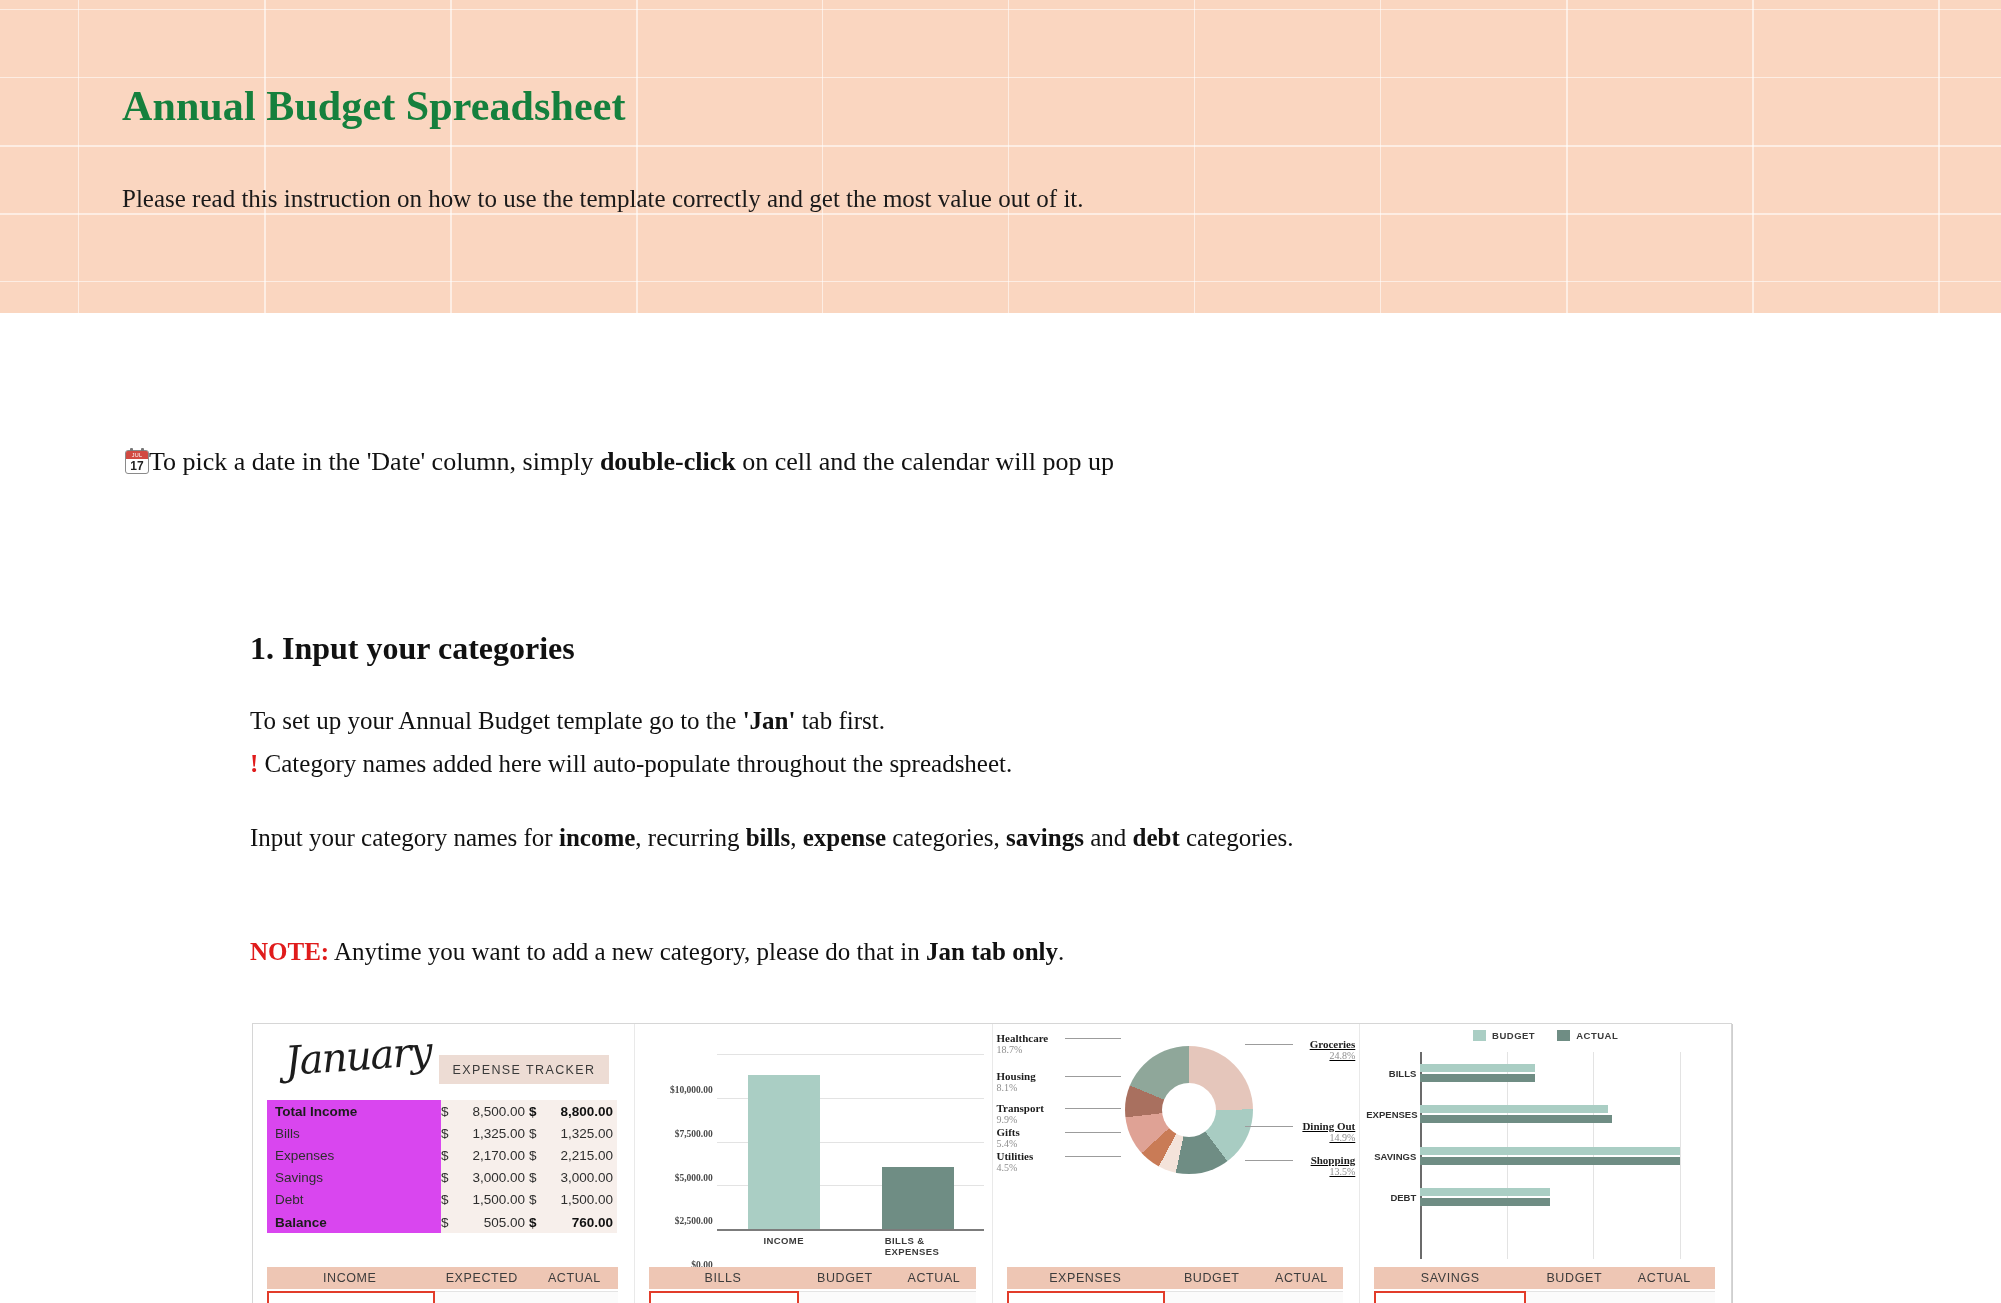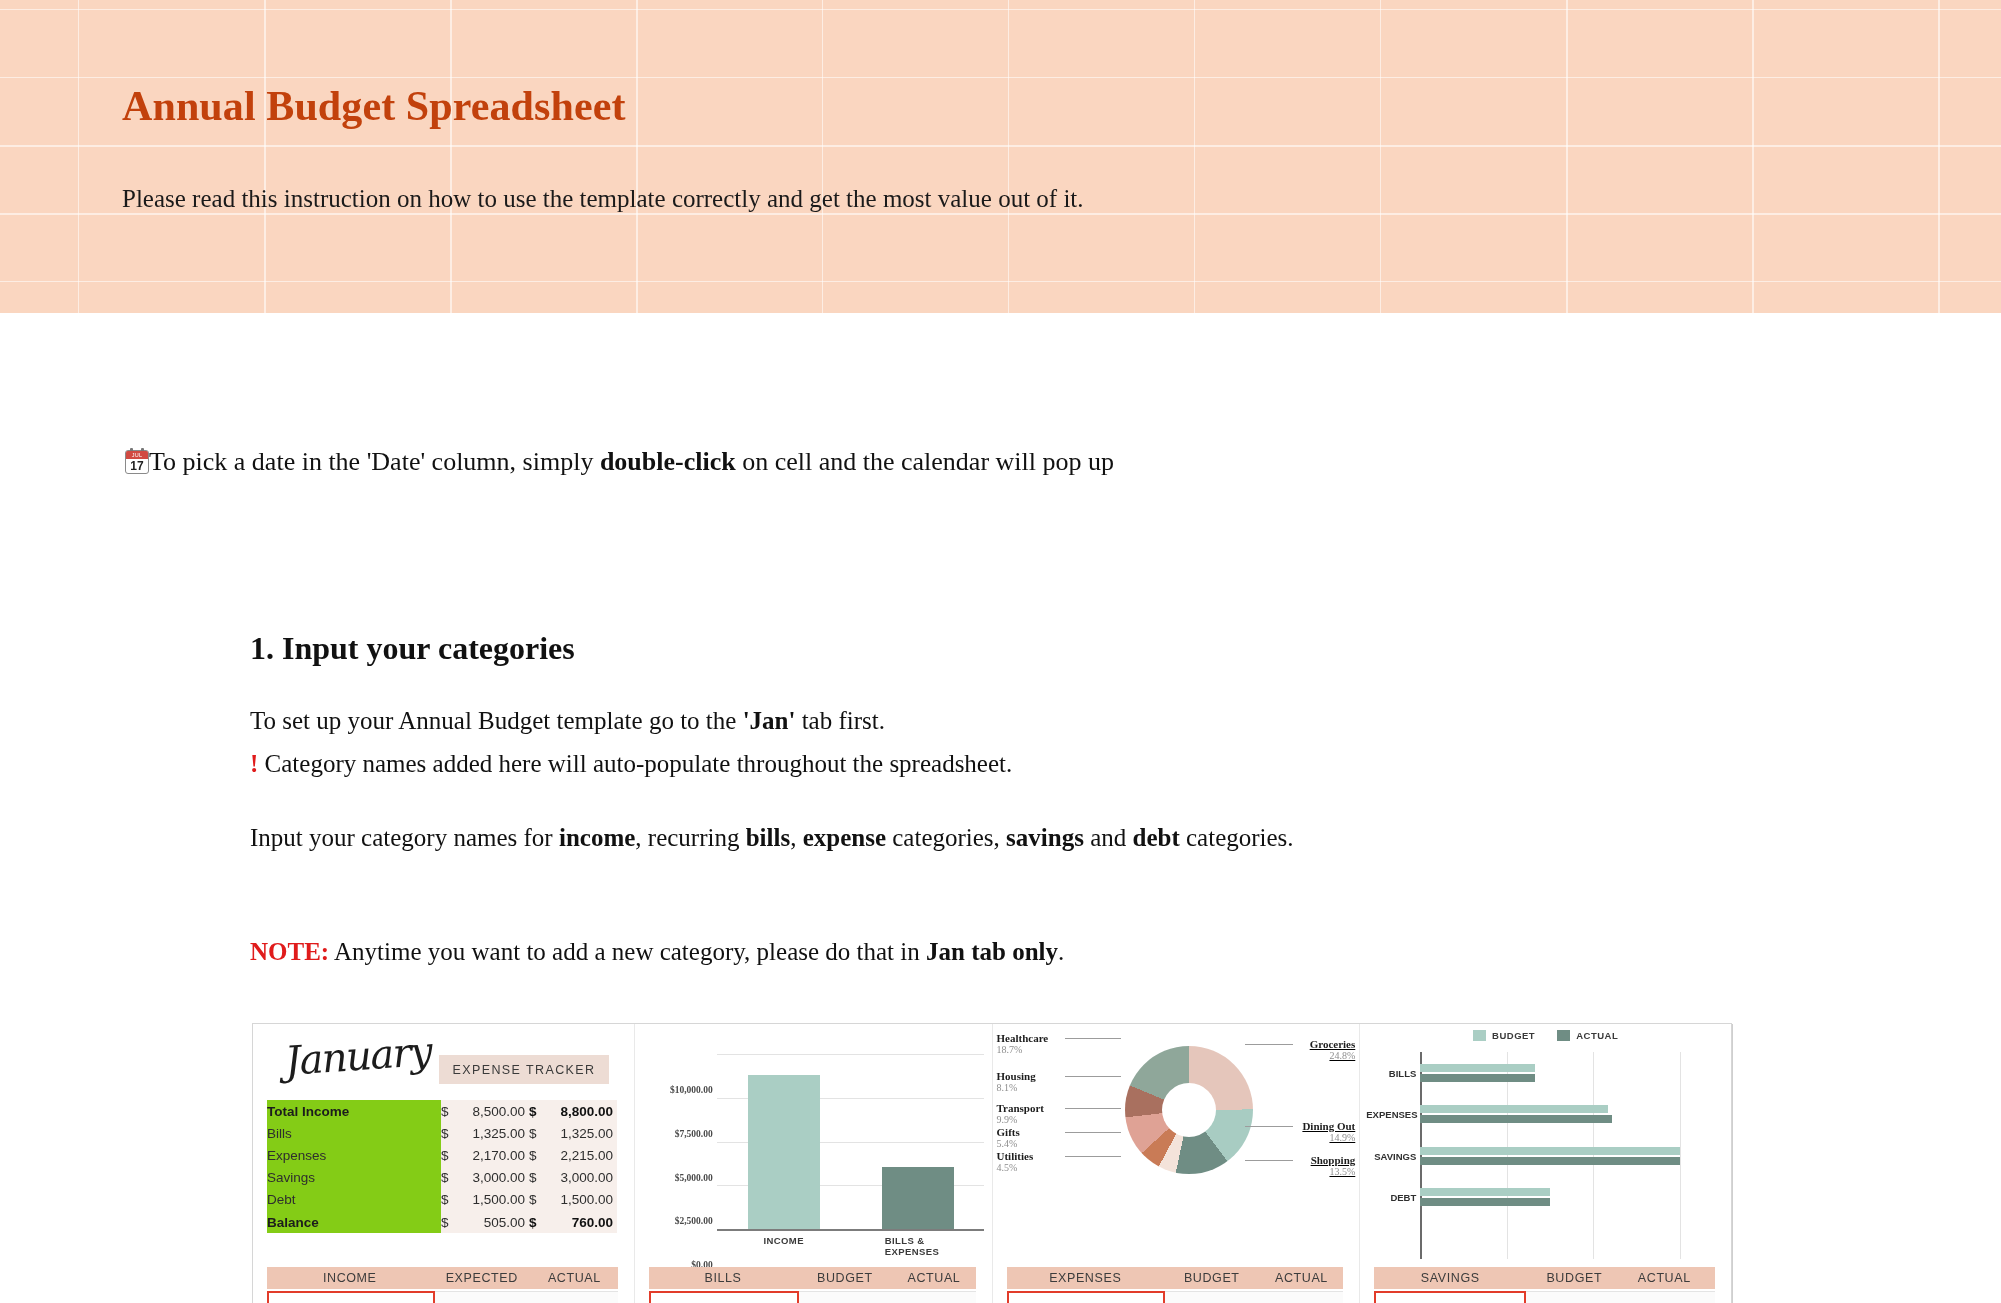--- a/index.html
+++ b/index.html
@@ -21,21 +21,21 @@
   .banner-grid {
     position: absolute; inset: 0;
     background-image:
       repeating-linear-gradient(to right, rgba(255,255,255,0.55) 0 1.5px, rgba(255,255,255,0) 1.5px 186px),
       repeating-linear-gradient(to bottom, rgba(255,255,255,0.55) 0 1.5px, rgba(255,255,255,0) 1.5px 68px);
     background-position: 78px 0, 0 9px;
     pointer-events: none;
   }
   .banner-title {
     position: absolute; left: 122px; top: 82px;
-    font-size: 42px; font-weight: 700; color: #c2410c; letter-spacing: .1px;
+    font-size: 42px; font-weight: 700; color: #15803d; letter-spacing: .1px;
   }
   .banner-sub {
     position: absolute; left: 122px; top: 185px;
     font-size: 25px; color: #1a1a1a;
   }
 
   
   .important-head {
     position: absolute; left: 125px; top: 387px;
     font-size: 27px; font-weight: 700; color: #111;
@@ -109,21 +109,21 @@
     transform: rotate(-4deg); transform-origin: left center;
   }
   .tracker-hdr {
     position:absolute; left:186px; top:31px; width:170px; height:29px;
     background:#eddcd4; color:#3a3a3a; font-size:12.5px; letter-spacing:1.4px;
     display:flex; align-items:center; justify-content:center;
   }
   .sum-table { position:absolute; left:14px; top:76px; width:352px; }
   .sum-row { display:flex; align-items:center; height:22.2px; font-size:13.5px; color:#2e2e2e; }
   .sum-label {
-    width:174px; background:#84cc16; height:100%;
+    width:174px; padding-left:8px; background:#d946ef; height:100%;
     display:flex; align-items:center;
   }
   .sum-row.bold .sum-label { font-weight:700; color:#1c1c1c; }
   .sum-exp, .sum-act { width:88px; display:flex; align-items:center; height:100%; padding-right:4px; }
   .sum-exp { background:#f7efeb; }
   .sum-act { background:#f7efeb; }
   .cur { width:16px; }
   .amt { flex:1; text-align:right; }
   .sum-row.bold .sum-act { font-weight:700; color:#111; }
   .sum-row.bold .sum-exp { font-weight:400; }

